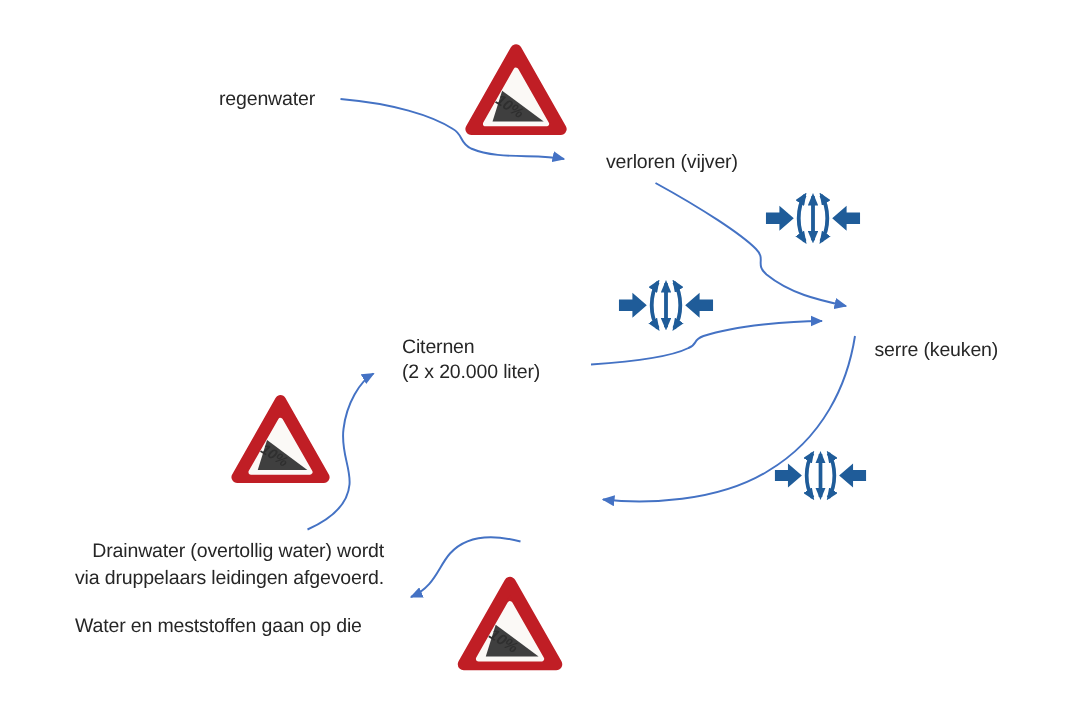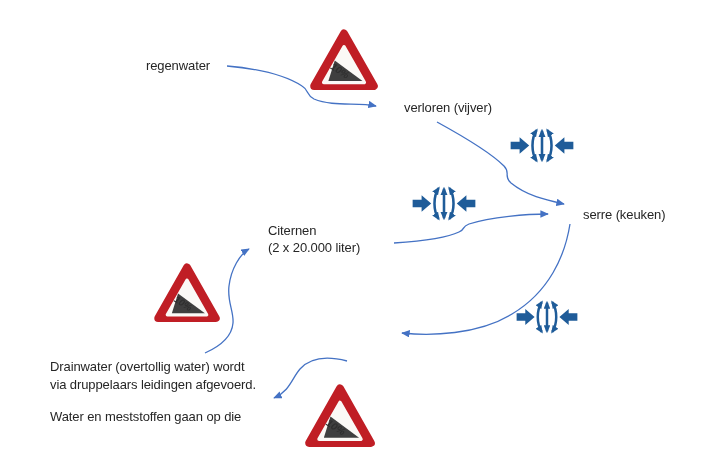--- a/index.html
+++ b/index.html
@@ -11,21 +11,21 @@
     overflow:hidden;
   }
   .label{
     position:absolute;
     font-size:13px;
     line-height:17px;
     color:var(--text,#262626);
     letter-spacing:-0.1px;
     white-space:nowrap;
   }
-  .para{line-height:17.5px;}
+  .para{line-height:17.5px;text-align:right;}
   svg.overlay{position:absolute;left:0;top:0;width:711px;height:468px;}
   .connector{fill:none;stroke:var(--connector,#4472C4);stroke-width:1.3;}
   .conn-ah{fill:var(--connector,#4472C4);}
   svg.sign{position:absolute;}
   .sign-border{fill:var(--sign-red,#C01E25);stroke:var(--sign-red,#C01E25);stroke-width:11;stroke-linejoin:round;}
   .sign-inner{fill:var(--sign-inner,#FBF9F6);stroke:var(--sign-inner,#FBF9F6);stroke-width:5;stroke-linejoin:round;}
   .sign-slope{fill:var(--sign-slope,#3F3F3F);}
   .sign-text{font-family:"Liberation Sans",sans-serif;font-size:14px;font-weight:bold;font-style:italic;fill:#2f2f2f;}
   svg.pump{position:absolute;}
   .pump-fill{fill:var(--pump-icon,#1F5C99);}
@@ -99,21 +99,21 @@
     <polygon class="pump-fill" points="99,30 85,30 85,23 70,36 85,49 85,42 99,42"></polygon>
     <path class="pump-stroke" d="M50,13 L50,59" marker-start="url(#pump-ah)" marker-end="url(#pump-ah)"></path>
     <path class="pump-stroke" d="M41.5,12 C33,25 33,47 41.5,60" marker-start="url(#pump-ah)" marker-end="url(#pump-ah)"></path>
     <path class="pump-stroke" d="M58.5,12 C67,25 67,47 58.5,60" marker-start="url(#pump-ah)" marker-end="url(#pump-ah)"></path>
   </svg>
 
   <div class="label" style="left:146px;top:57px">regenwater</div>
 
   <div class="label" style="left:404px;top:99px">verloren (vijver)</div>
 
-  <div class="label" style="left:583px;top:206px">serre (keuken)</div>
+  <div class="label" style="left:583px;top:224px">serre (keuken)</div>
 
   <div class="label" style="left:268px;top:222px">
     <div>Citernen</div>
     <div>(2 x 20.000 liter)</div>
   </div>
 
 
   <div class="label para" style="left:50px;top:358px">
     <div>Drainwater (overtollig water) wordt</div>
     <div>via druppelaars leidingen afgevoerd.</div>

